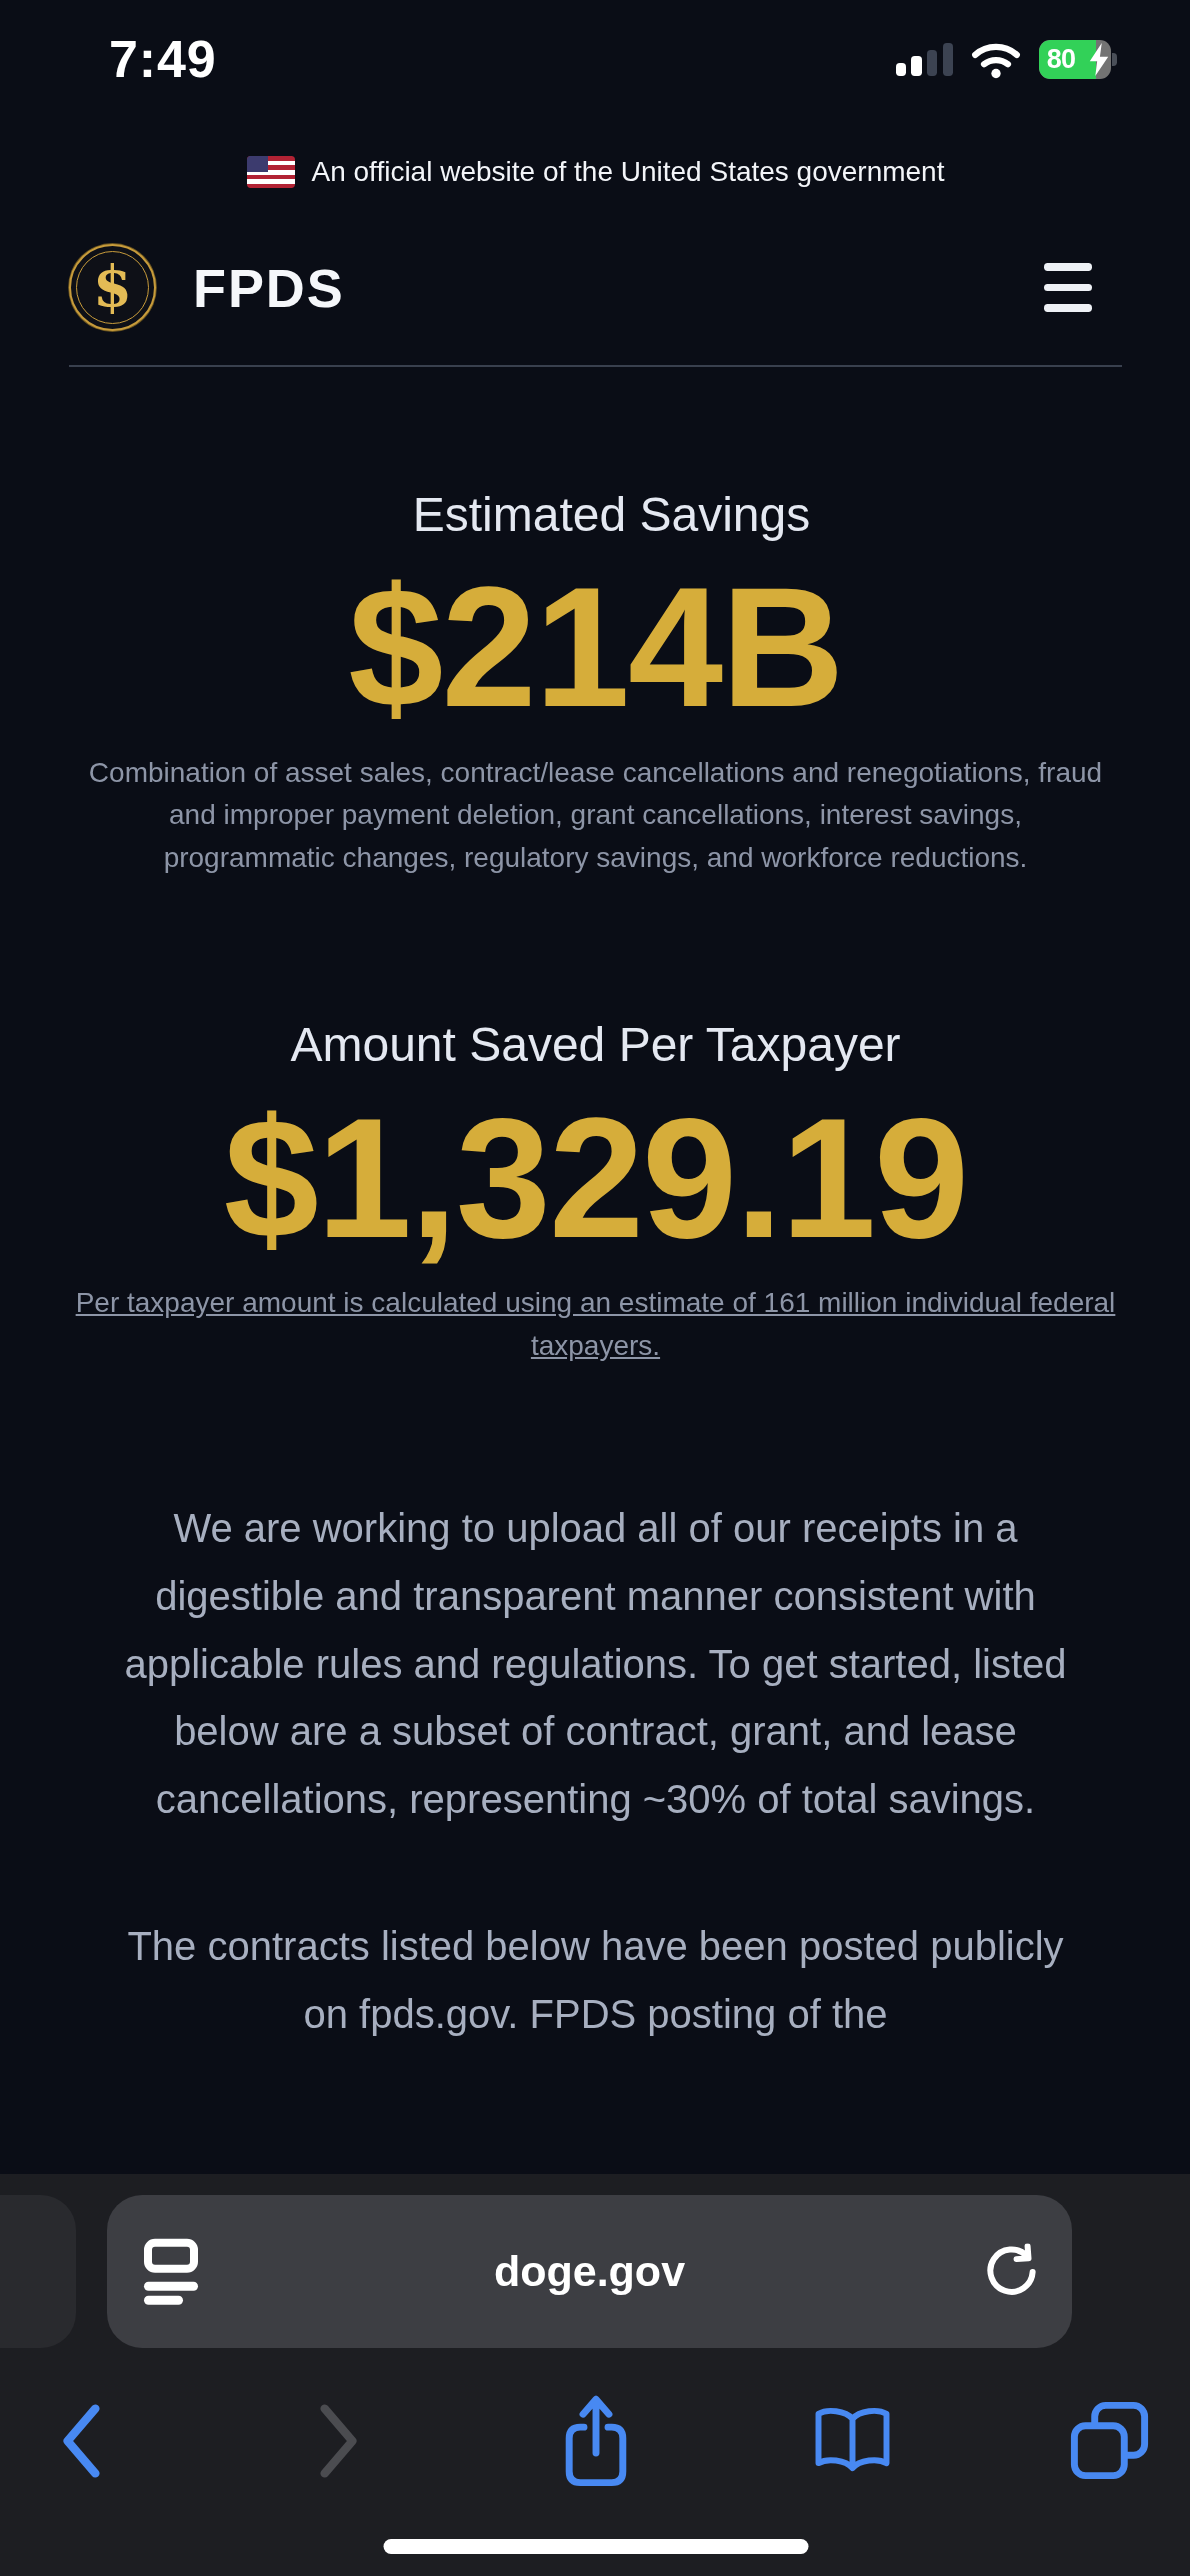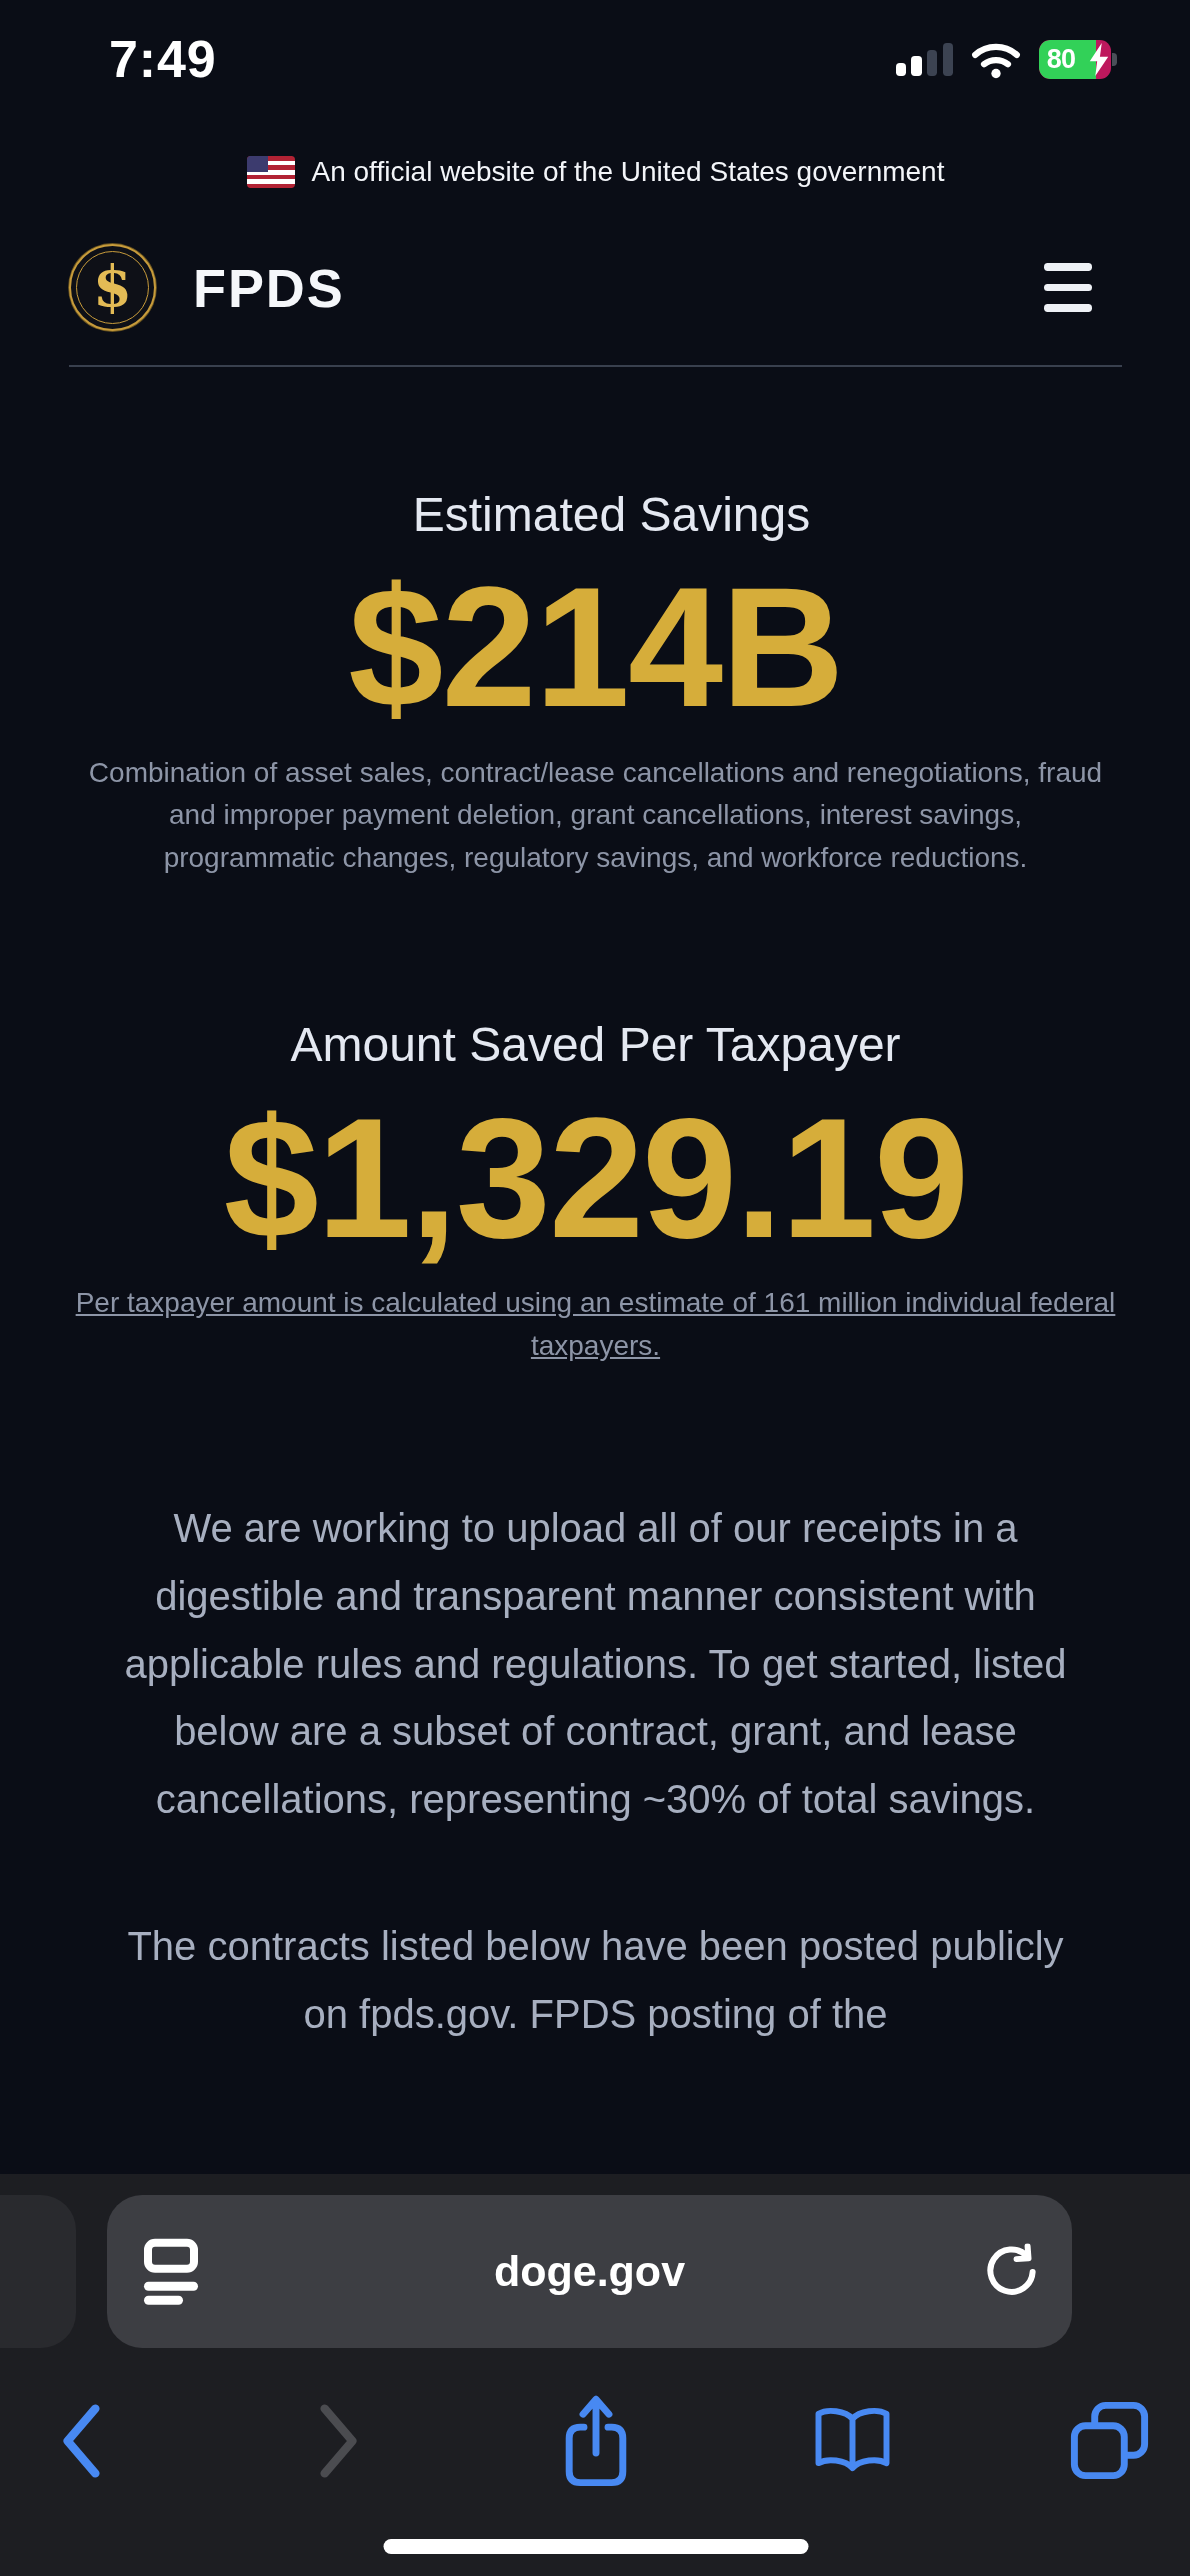--- a/index.html
+++ b/index.html
@@ -23,21 +23,21 @@
   .status-right { display:flex; align-items:center; gap:16.7px; }
   .signal { display:flex; align-items:flex-end; gap:5.6px; height:33px; }
   .signal span { width:10.2px; border-radius:3.7px; background:#3C4352; }
   .signal span:nth-child(1){ height:13px; background:#FFFFFF; }
   .signal span:nth-child(2){ height:19.5px; background:#FFFFFF; }
   .signal span:nth-child(3){ height:26px; }
   .signal span:nth-child(4){ height:33px; }
   .battery { position:relative; display:flex; align-items:center; }
   .battery-body {
     position:relative; width:72px; height:39px; border-radius:11px;
-    background:#be185d; overflow:hidden; display:flex; align-items:center;
+    background:#737373; overflow:hidden; display:flex; align-items:center;
   }
   .battery-fill { position:absolute; left:0; top:0; bottom:0; width:57px; background:#32D158; border-radius:11px 0 0 11px; }
   .battery-num { position:relative; z-index:2; font-size:27px; font-weight:800; color:#FFFFFF; padding-left:8.3px; letter-spacing:-0.9px; }
   .battery-cap { width:4.6px; height:13px; background:#4A4F58; border-radius:0 3.7px 3.7px 0; margin-left:1.9px; }
   .bolt { position:absolute; left:48px; top:1.9px; z-index:3; }
 
   
   .gov-banner {
     position:absolute; top:156px; left:0; right:0;
     display:flex; align-items:center; justify-content:center; gap:17px;

